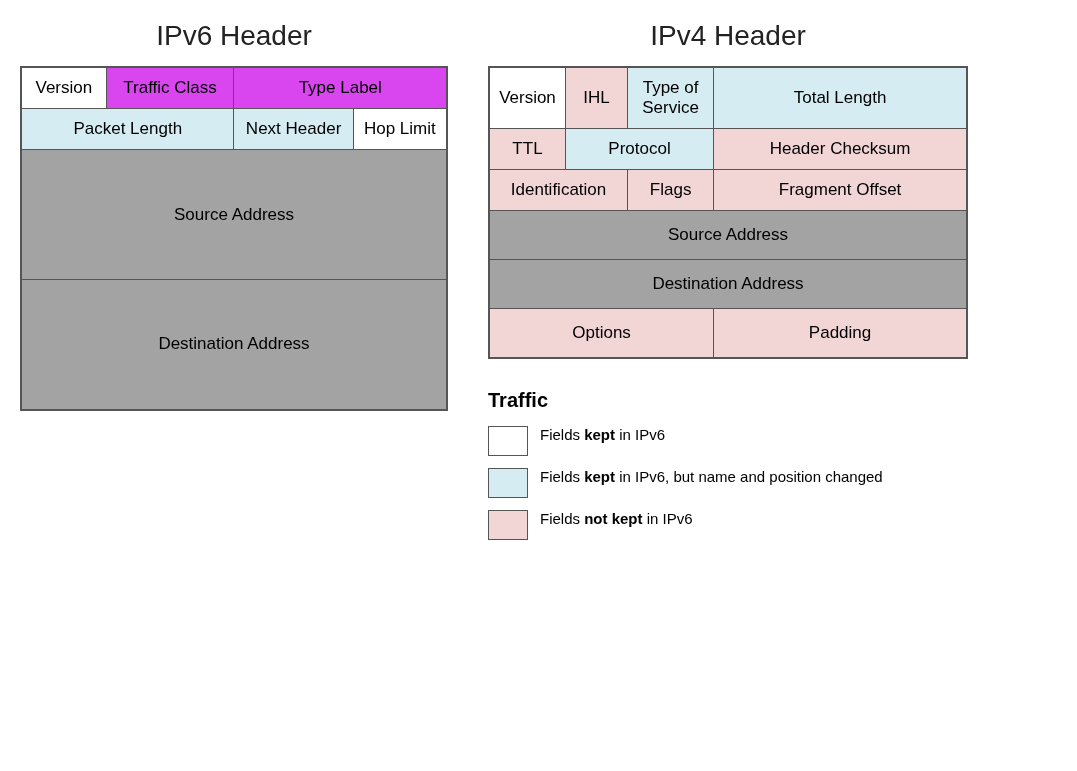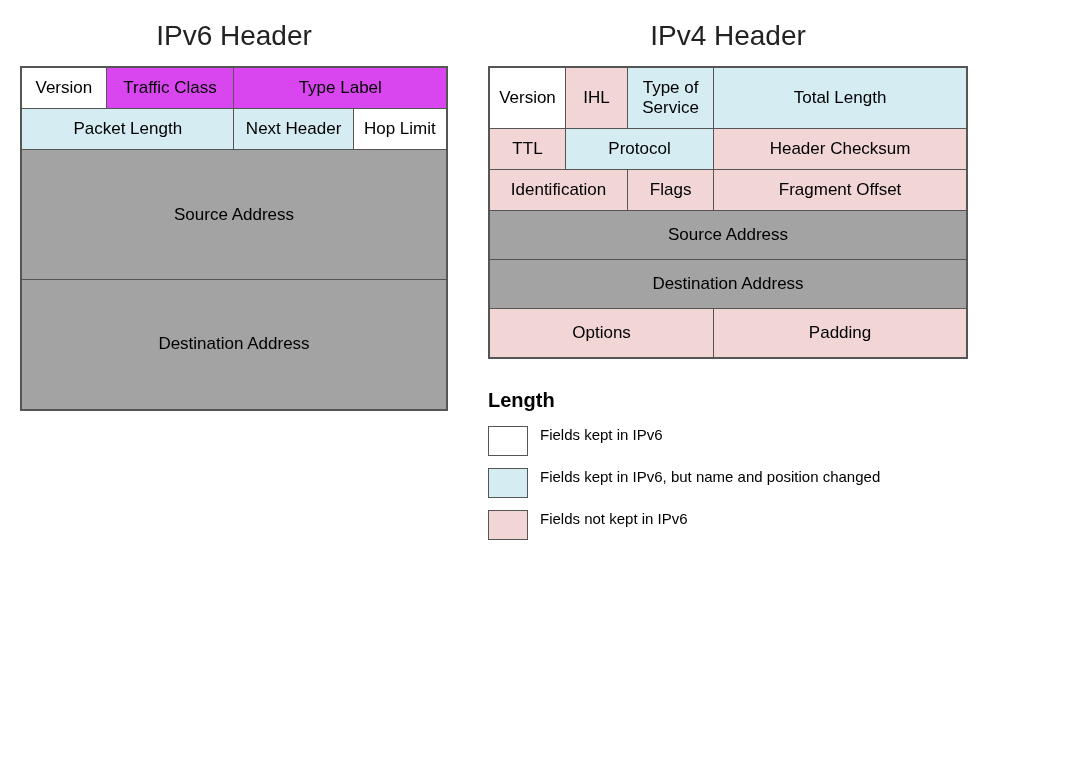--- a/index.html
+++ b/index.html
@@ -93,21 +93,21 @@
       flex-shrink: 0;
       margin-top: 2px;
     }
 
     .legend-text {
       font-size: 15px;
       line-height: 1.4;
     }
 
     .legend-text b {
-      font-weight: normal;
+      font-weight: bold;
     }
 
     .ipv6-source-dest {
       height: 130px;
       vertical-align: middle;
     }
   </style>
 </head>
 <body>
 
@@ -181,21 +181,21 @@
         </tr>
 
         <tr>
           <td class="cell-pink" colspan="3" style="padding:14px 6px;">Options</td>
           <td class="cell-pink" colspan="2" style="padding:14px 6px;">Padding</td>
         </tr>
       </tbody>
     </table>
 
     <div class="legend-section">
-      <div class="legend-title">Length</div>
+      <div class="legend-title">Traffic</div>
 
       <div class="legend-item">
         <div class="legend-box cell-white"></div>
         <div class="legend-text">Fields <b>kept</b> in IPv6</div>
       </div>
 
       <div class="legend-item">
         <div class="legend-box cell-lightblue"></div>
         <div class="legend-text">Fields <b>kept</b> in IPv6, but name and position changed</div>
       </div>

